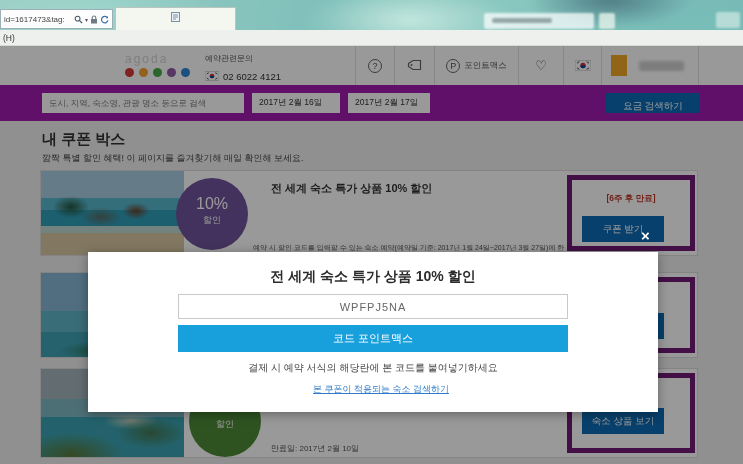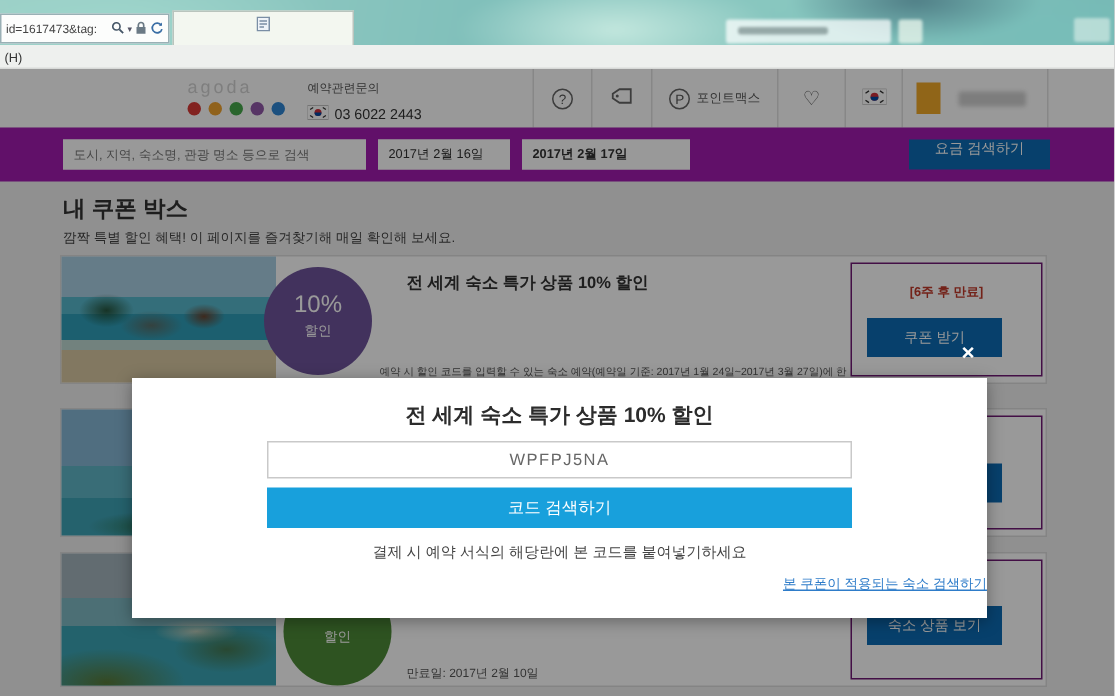--- a/index.html
+++ b/index.html
@@ -58,25 +58,25 @@
   .heart-glyph { font-size:13px; color:#555; }
   .acct-rect { width:16px; height:21px; background:#f0a828; }
   .acct-blur { width:45px; height:10px; margin-left:8px; background:#9a9a9a; opacity:.45; border-radius:2px; filter:blur(1.5px); }
   .kr-flag { display:block; }
 
   .site-search { position:absolute; left:0; top:39px; width:743px; height:36px; background:#a21caf; }
   .ss-field { position:absolute; top:8px; height:20px; background:#fff; border:1px solid #fff; font-size:8.5px;
     color:#333; padding:0 6px; font-family:inherit; }
   .ss-dest { left:42px; width:202px; }
   .ss-dest::placeholder { color:#777; opacity:1; }
-  .ss-in { left:252px; width:88px; } .ss-out { left:348px; width:112px;font-weight:bold; }
+  .ss-in { left:252px; width:88px; } .ss-out { left:348px; width:82px; }
   .ss-occ { left:444px; width:154px; display:flex; align-items:center; }
   .ss-occ span { flex:1; }
   .ss-btn { position:absolute; left:606px; top:8px; width:94px; height:20px; background:#0d6cb5; color:#fff;
-    font-size:9.5px; display:flex; align-items:flex-start; justify-content:center; }
+    font-size:9.5px; display:flex; align-items:flex-end; justify-content:center; }
 
   .content { position:absolute; left:0; top:75px; width:743px; height:343px; }
   .page-title { position:absolute; left:42px; top:9px; font-size:15px; font-weight:bold; color:#333; }
   .page-subtitle { position:absolute; left:42px; top:31px; font-size:9px; color:#444; }
 
   .coupon-card { position:absolute; left:40px; width:658px; background:#fff; border:1px solid #ddd; }
   .card1 { top:49px; height:86px; } .card2 { top:151px; height:86px; } .card3 { top:247px; height:90px; }
   .card-img { position:absolute; left:0; top:0; width:143px; height:100%; }
   .img-beach { background:
       radial-gradient(26px 16px at 30px 36px, rgba(30,70,40,.85), transparent 70%),
@@ -94,38 +94,38 @@
       linear-gradient(#a3b5bd 0 34%, #7fb9c4 34% 55%, #3ba4b4 55% 100%); }
   .badge-circle { position:absolute; border-radius:50%; width:72px; height:72px; color:#fff; text-align:center; }
   .bc-purple { left:135px; top:7px; background:#6f549b; }
   .bc-green { left:148px; top:16px; background:#4e8b37; }
   .bc-pct { display:block; font-size:16px; font-weight:normal; margin-top:17px; }
   .bc-label { display:block; font-size:9px; margin-top:1px; }
   .bc-label-only { display:block; font-size:9px; margin-top:33px; }
   .card-title { position:absolute; left:230px; top:10px; font-size:11px; font-weight:bold; color:#333; }
   .card-terms { position:absolute; left:212px; top:72px; width:350px; font-size:7px; color:#555; white-space:nowrap; overflow:hidden; }
   .card-expiry { position:absolute; left:230px; top:74px; font-size:8px; color:#555; }
-  .right-panel { position:absolute; left:526px; top:4px; width:128px; height:calc(100% - 8px); border:1px solid #701a75; }
+  .right-panel { position:absolute; left:526px; top:4px; width:128px; height:calc(100% - 8px); border:5px solid #701a75; }
   .expiry-badge { position:absolute; left:0; right:0; top:13px; text-align:center; font-size:8.5px; color:#c0392b; font-weight:bold; }
   .card-btn { position:absolute; left:10px; right:26px; height:26px; background:#0d6cb5; color:#fff; font-size:9.5px;
     display:flex; align-items:center; justify-content:center; }
   .card1 .card-btn { top:36px; } .card2 .card-btn { top:31px; } .card3 .card-btn { top:30px; }
 
   .dim-overlay { position:absolute; inset:0; background:rgba(0,0,0,.40); z-index:20; }
 
   .modal-close { position:absolute; left:641px; top:181px; z-index:30; color:#fff; font-size:15px; font-weight:bold; }
   .modal { position:absolute; left:88px; top:206px; width:570px; height:160px; background:#fff; z-index:30;
     box-shadow:0 2px 10px rgba(0,0,0,.35); }
   .modal-title { position:absolute; left:0; right:0; top:16px; text-align:center; font-size:14px; font-weight:bold; color:#2c2c2c; }
   .code-input { position:absolute; left:90px; top:42px; width:390px; height:25px; border:1px solid #c9c9c9;
     text-align:center; font-size:11px; color:#666; letter-spacing:1px; font-family:inherit; }
   .copy-btn { position:absolute; left:90px; top:73px; width:390px; height:27px; background:#18a0dc; border:none;
     color:#fff; font-size:11px; font-family:inherit; }
   .modal-instruction { position:absolute; left:0; right:0; top:109px; text-align:center; font-size:10px; color:#444; }
-  .modal-link { position:absolute; left:16px; right:0; top:131px; text-align:right; font-size:9px; color:#2e7cc9; text-decoration:underline; }
+  .modal-link { position:absolute; left:16px; right:0; top:131px; text-align:center; font-size:9px; color:#2e7cc9; text-decoration:underline; }
 </style>
 </head>
 <body>
 
 <div id="screen">
 
   <div class="browser-top">
     <div class="wallpaper"></div>
     <div class="address-bar">
       <span class="url">id=1617473&amp;tag:</span>
@@ -185,21 +185,21 @@
                 <rect width="24" height="16" fill="#fff" stroke="#bbb"></rect>
                 <circle cx="12" cy="8" r="4" fill="#cd2e3a"></circle>
                 <path d="M8 8a4 4 0 0 0 8 0z" fill="#0047a0"></path>
                 <g stroke="#333" stroke-width="1.4">
                   <line x1="3" y1="4.5" x2="6.5" y2="2.2"></line>
                   <line x1="17.5" y1="2.2" x2="21" y2="4.5"></line>
                   <line x1="3" y1="11.5" x2="6.5" y2="13.8"></line>
                   <line x1="17.5" y1="13.8" x2="21" y2="11.5"></line>
                 </g>
               </svg></span>
-          <span class="phone">03 6022 2443</span>
+          <span class="phone">02 6022 4121</span>
         </div>
       </div>
       <div class="header-right">
         <div class="hr-cell c-help">
           <span class="circle-icon">?</span>
         </div>
         <div class="hr-cell c-tag">
           <span><svg width="15" height="12" viewBox="0 0 15 12">
                 <path d="M1.5 4.5 L6 1.5 H13.5 V10.5 H6 L1.5 7.5 Z" fill="none" stroke="#666" stroke-width="1.2"></path>
                 <circle cx="4.5" cy="6" r="1" fill="#666"></circle>
@@ -283,19 +283,19 @@
           </div>
         </div>
       </div>
     </div>
 
     <div class="dim-overlay"></div>
     <div class="modal-close">×</div>
     <div class="modal">
       <div class="modal-title">전 세계 숙소 특가 상품 10% 할인</div>
       <input class="code-input" readonly="" value="WPFPJ5NA" style="">
-      <button class="copy-btn">코드 검색하기</button>
+      <button class="copy-btn">코드 포인트맥스</button>
       <div class="modal-instruction">결제 시 예약 서식의 해당란에 본 코드를 붙여넣기하세요</div>
       <div class="modal-link">본 쿠폰이 적용되는 숙소 검색하기</div>
     </div>
 
   </div>
 </div>
 
 </body></html>

